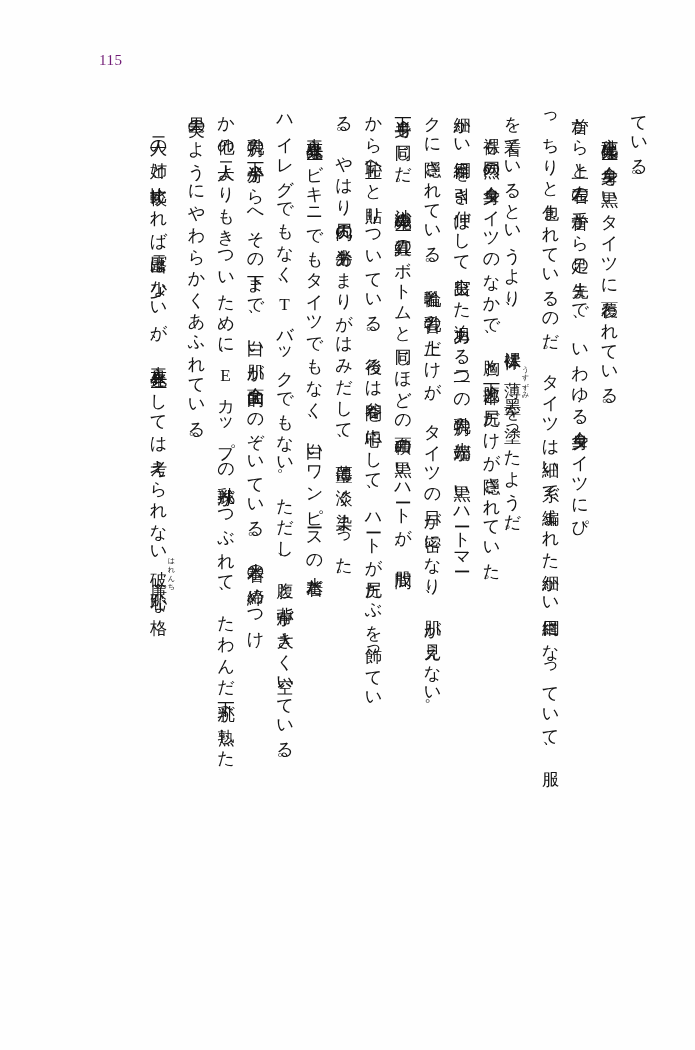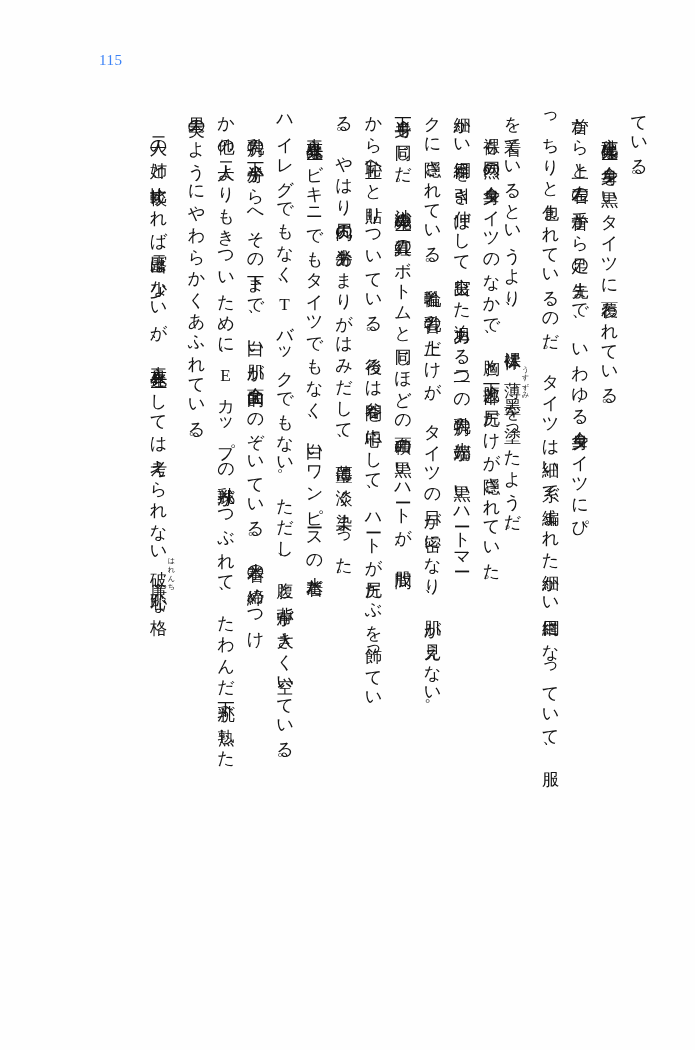--- a/index.html
+++ b/index.html
@@ -20,21 +20,21 @@
     inset: 0;
     background: #fefefe;
   }
   #page-number {
     position: absolute;
     left: 99px;
     top: 52px;
     font-size: 15px;
     letter-spacing: 0.5px;
     font-family: "Liberation Serif", "DejaVu Serif", serif;
-    color: #3b82f6;
+    color: #701a75;
   }
   
   #text-body {
     position: absolute;
     top: 104px;
     left: 60px;
     right: 48px;
     height: 880px;
     display: flex;
     flex-direction: row-reverse;

